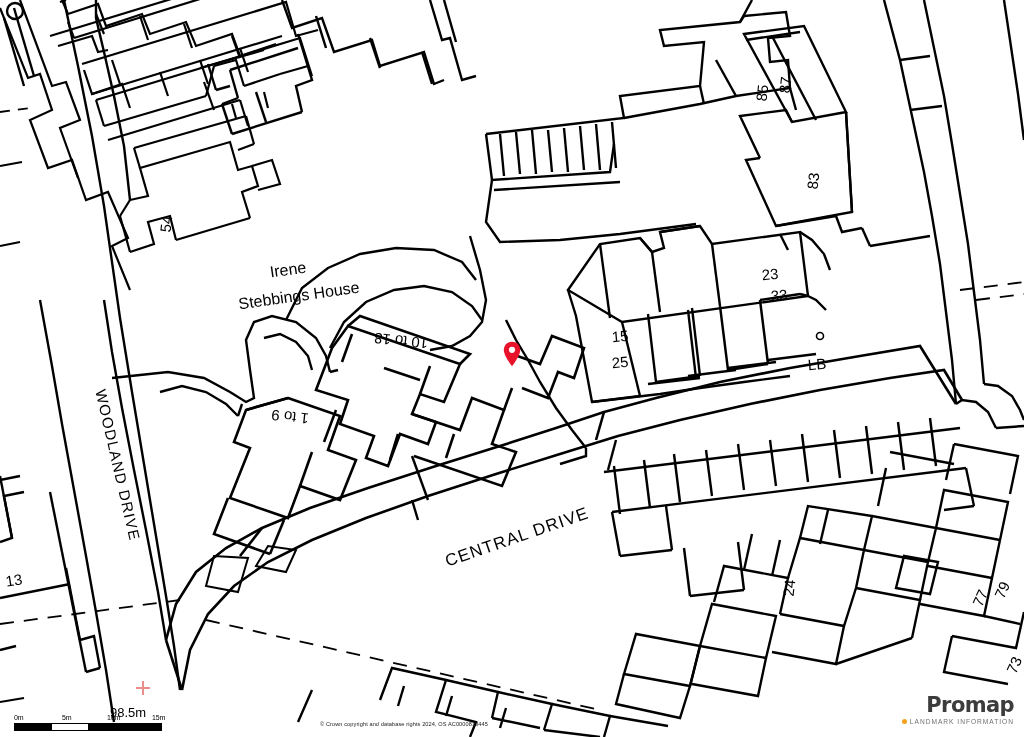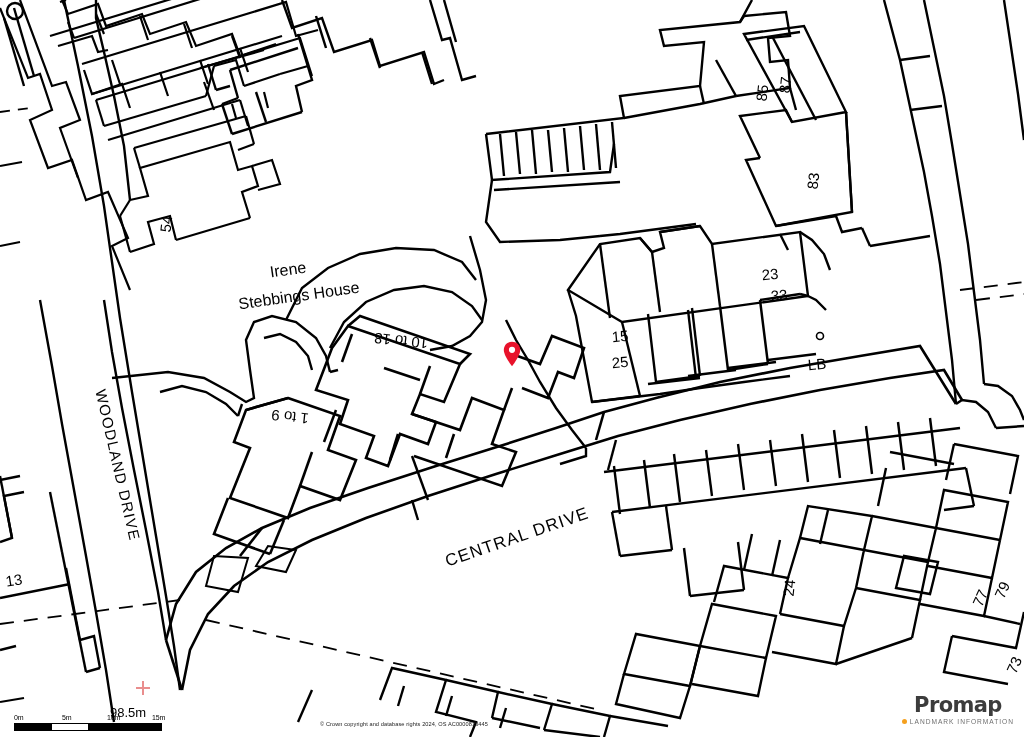--- a/index.html
+++ b/index.html
@@ -74,21 +74,21 @@
     left:320px;top:721px;
     font-size:5.6px;
     color:#222;
     font-family:"Liberation Sans", sans-serif;
     letter-spacing:0.1px;
   }
   
   #promap-logo{
     position:absolute;
     right:10px;top:695px;
-    text-align:center;
+    text-align:right;
   }
   #promap-logo .brand{
     font-size:21px;
     font-weight:bold;
     color:#3c3c3c;
     letter-spacing:-0.6px;
     font-family:"DejaVu Sans", sans-serif;
     line-height:1;
   }
   #promap-logo .sub{

